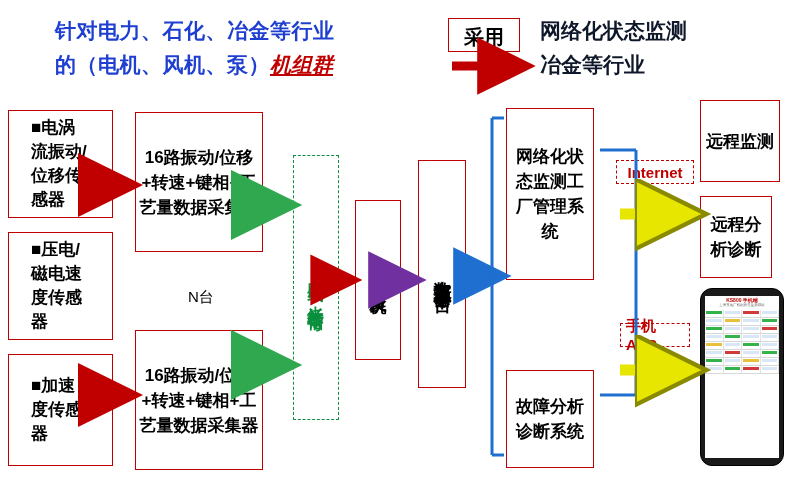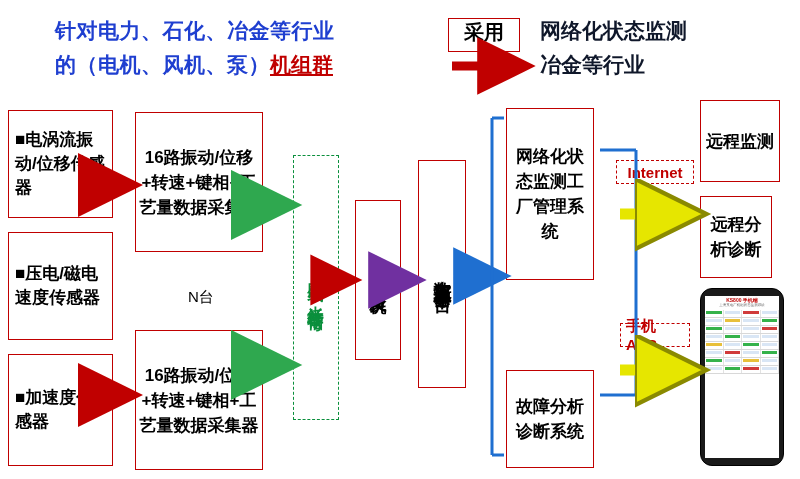--- a/index.html
+++ b/index.html
@@ -10,47 +10,47 @@
   }
   .stage{position:absolute;left:0;top:0;width:800px;height:479px;}
   .abs{position:absolute;box-sizing:border-box;}
 
   
   .hdr-text{
     color:#1f3fd0;font-weight:bold;font-size:21px;line-height:30px;
     letter-spacing:0.5px;white-space:nowrap;
   }
   .hdr-red{
-    color:#c00000;font-weight:bold;font-size:21px;
+    color:#c00000;font-weight:bold;font-size:21px;font-style:italic;
     text-decoration:underline;
   }
   .hdr-box{
     border:1.5px solid #c00000;background:#ffffff;color:#000;
     font-size:20px;font-weight:bold;text-align:center;
-    display:flex;align-items:flex-start;justify-content:center;
+    display:flex;align-items:flex-end;justify-content:center;
   }
   .hdr-right{
     color:#0f172a;font-weight:bold;font-size:21px;line-height:30px;white-space:nowrap;
   }
 
   
   .box{
     border:1.6px solid #c00000;background:#ffffff;color:#000;
     display:flex;align-items:center;justify-content:center;
     text-align:center;font-size:17px;line-height:25px;font-weight:bold;
     padding:2px 3px;
   }
   .box-green{border:1.6px dashed #0a8f3c;color:#0a8f3c;}
   .vert{
     writing-mode:vertical-rl;text-orientation:upright;
     letter-spacing:2px;
   }
   .sensor{
     border:1.6px solid #c00000;background:#fff;font-size:17px;line-height:24px;
-    font-weight:bold;text-align:left;padding:4px 6px;display:flex;align-items:center;
+    font-weight:bold;text-align:left;padding:4px 22px;display:flex;align-items:center;
   }
   .plain-label{font-size:15px;color:#000;}
   .label-red{color:#c00000;font-size:15px;font-weight:bold;}
   .dashed-red{border:1.3px dashed #c00000;background:#fff;
     display:flex;align-items:center;justify-content:center;padding:1px 5px;}
 
   
   .phone{
     background:#1a1a1a;border-radius:12px;border:1px solid #000;
     display:flex;align-items:center;justify-content:center;

